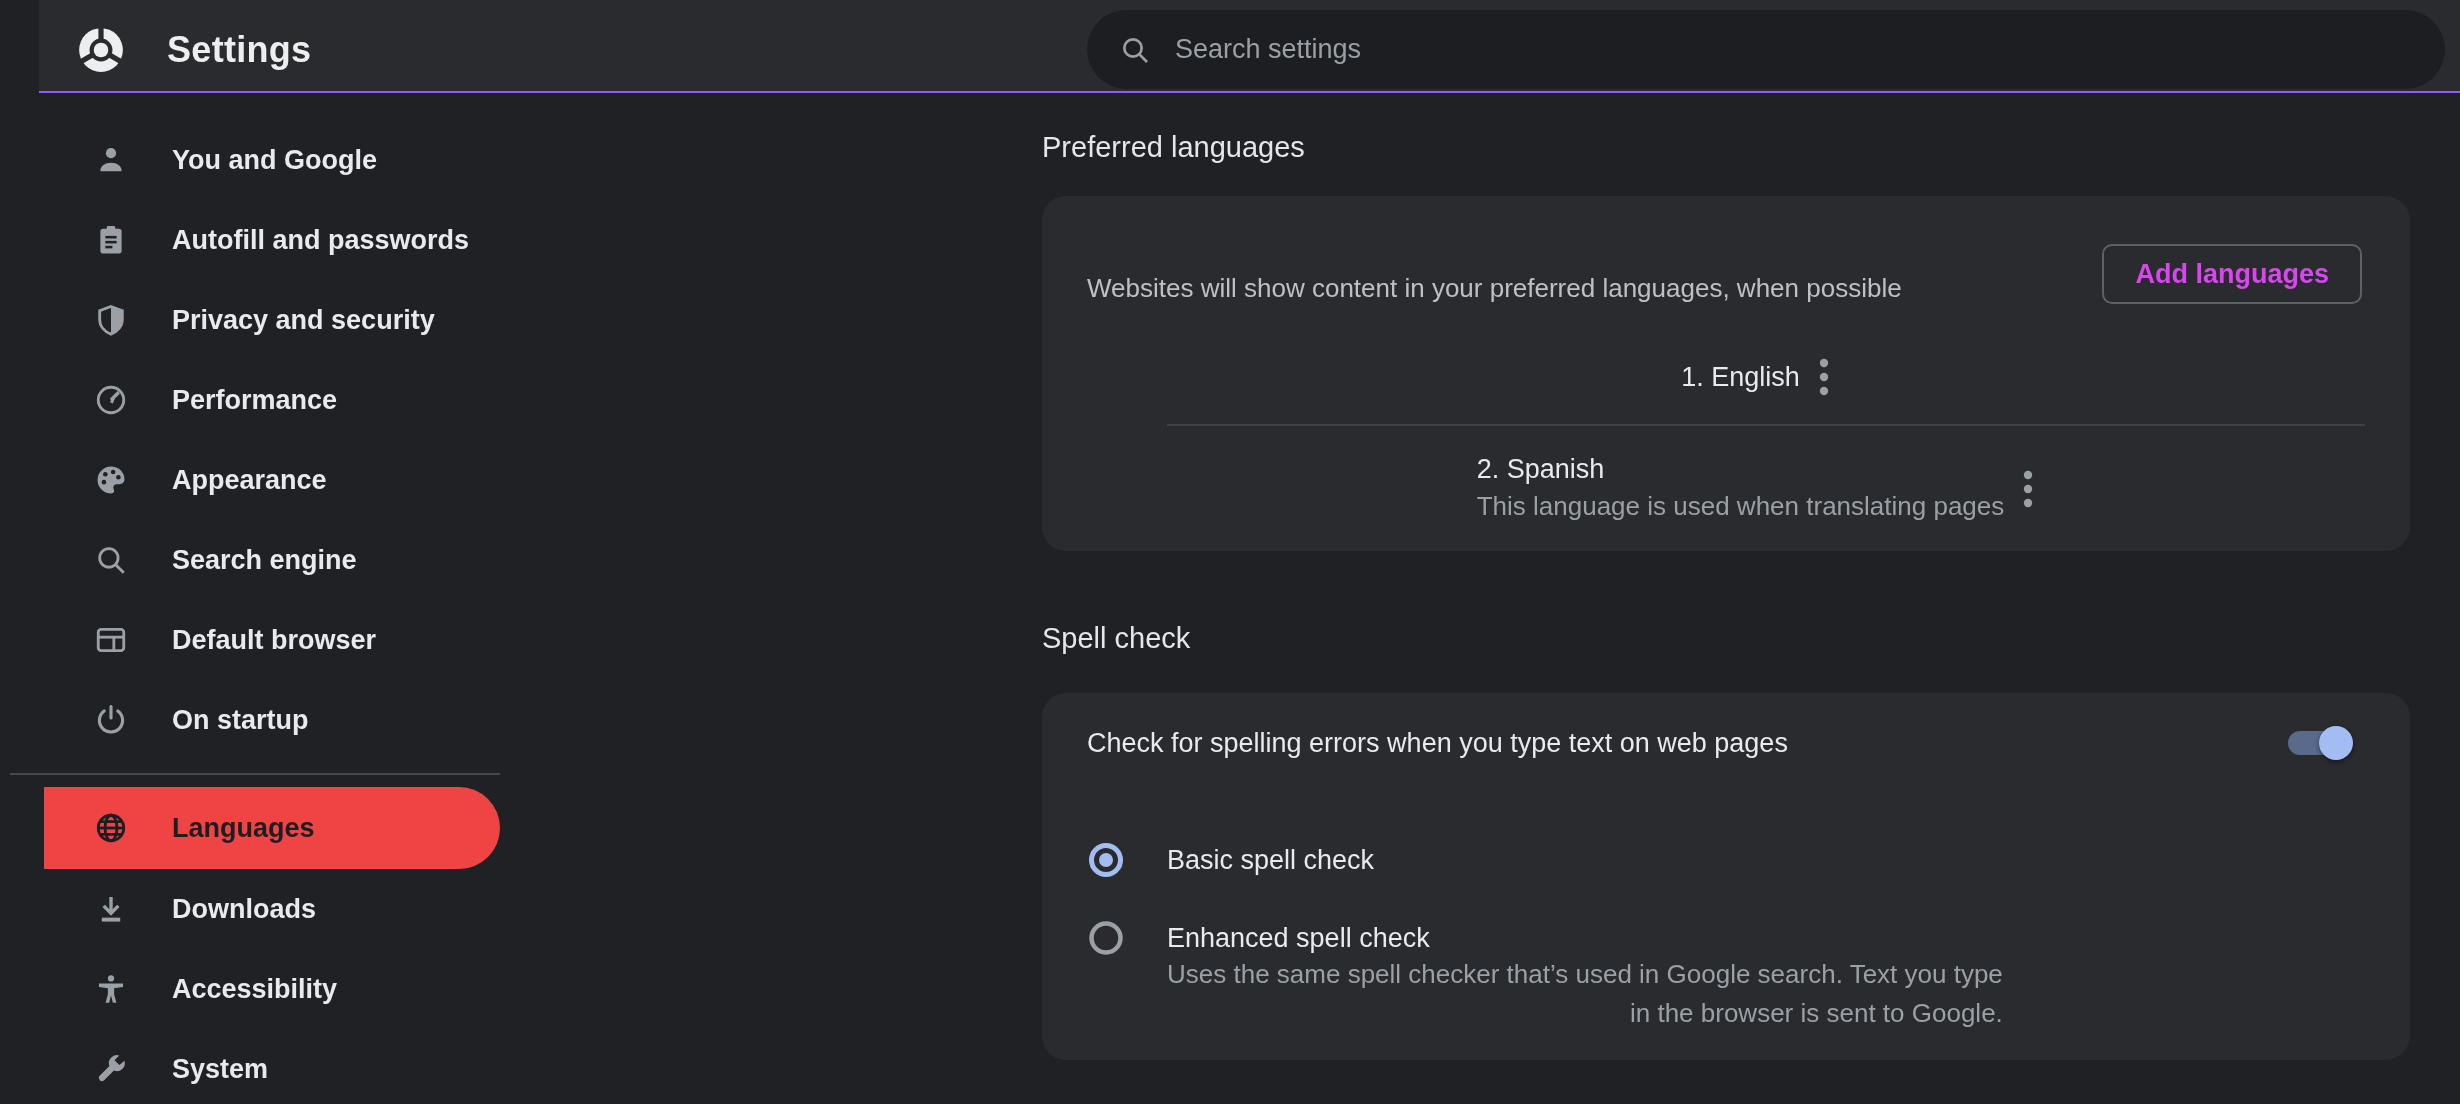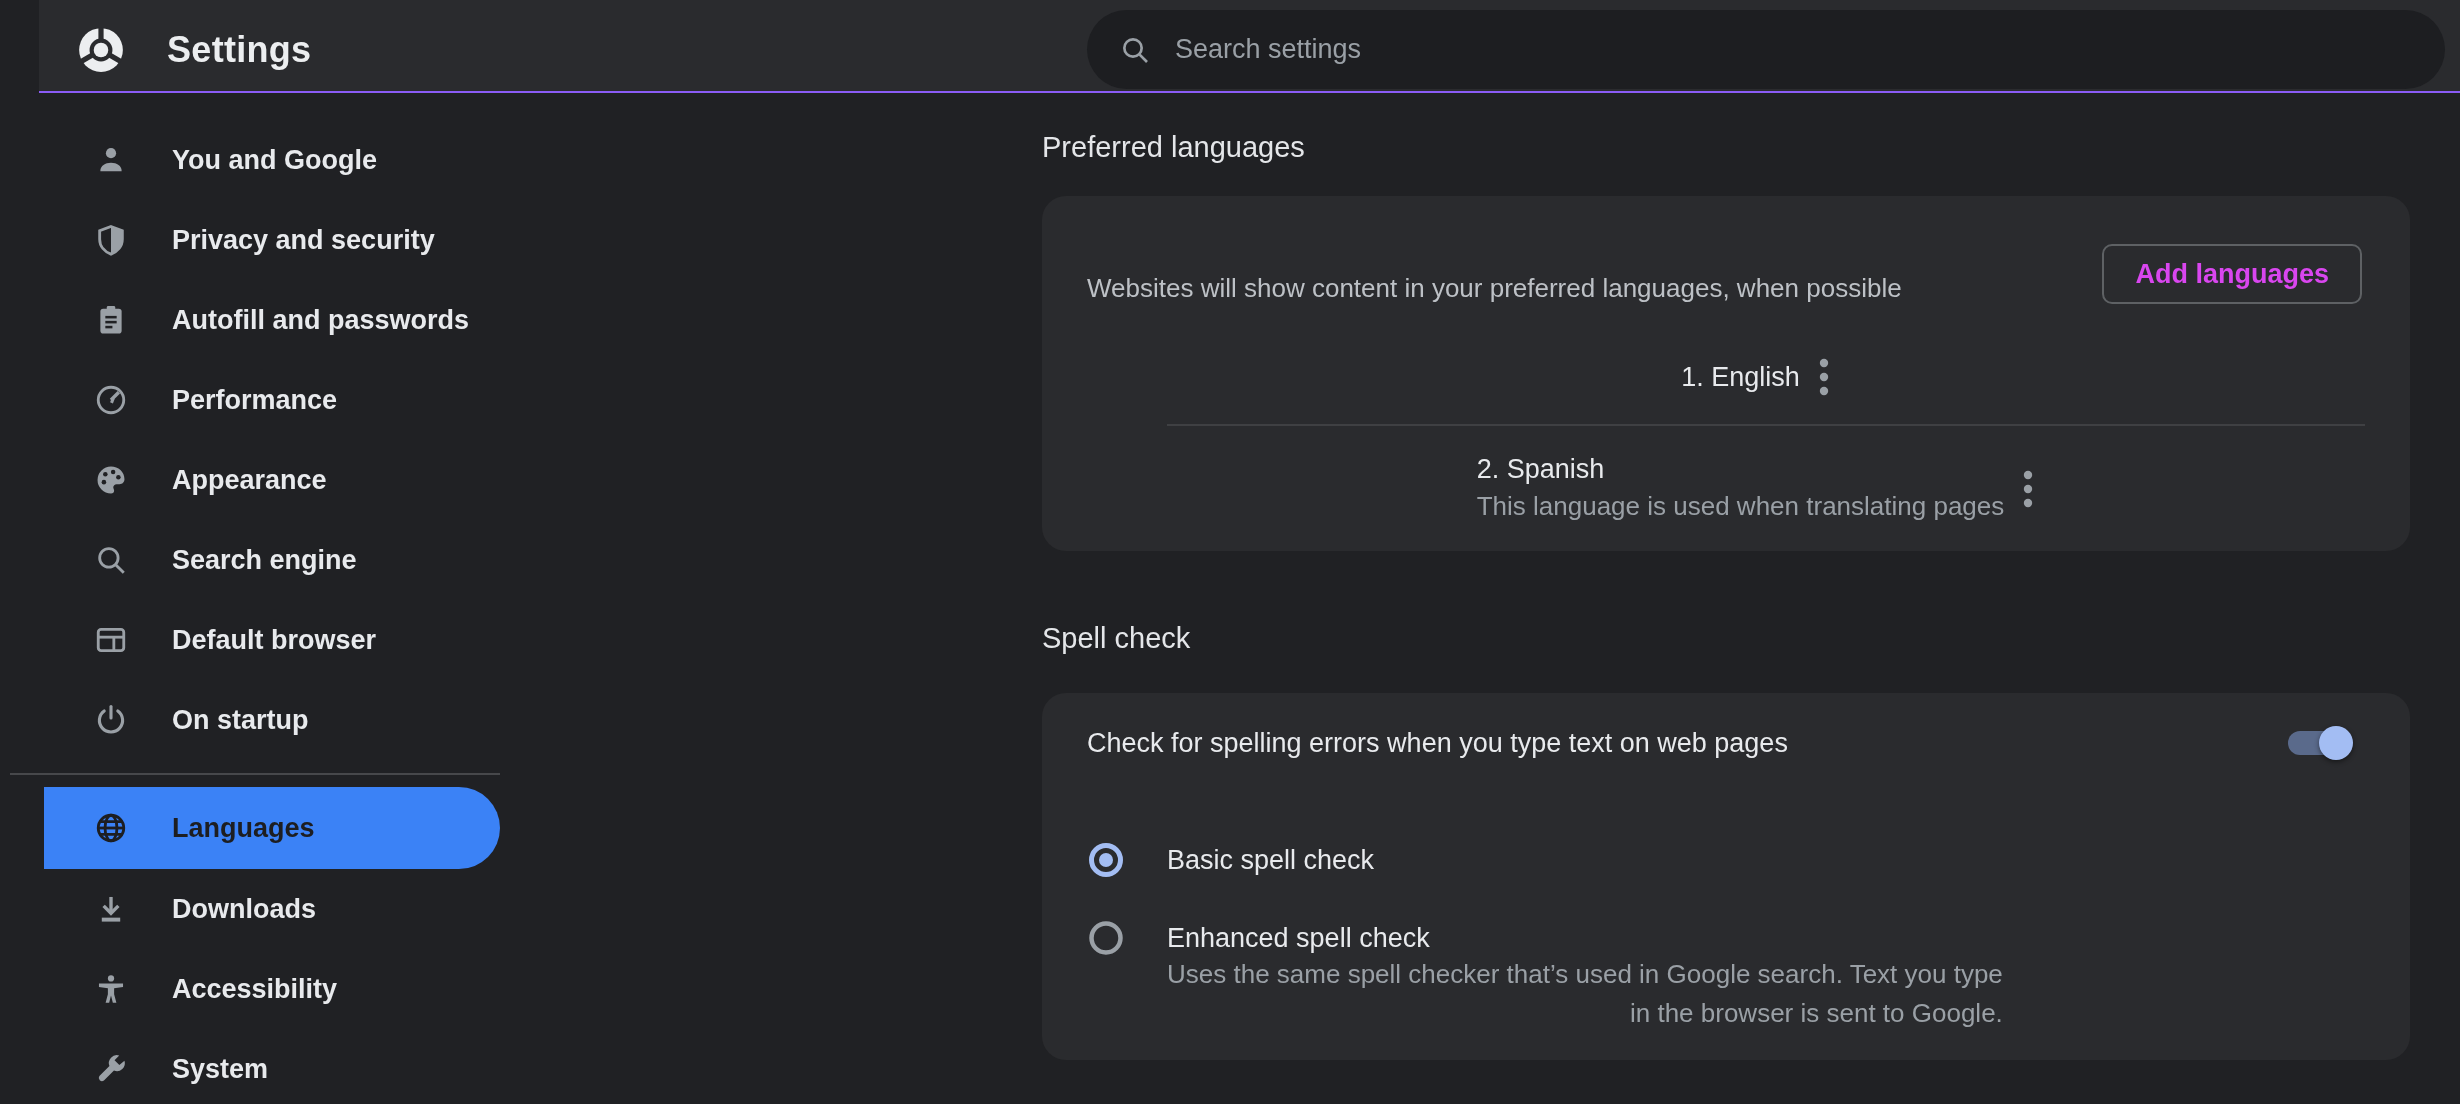--- a/index.html
+++ b/index.html
@@ -47,21 +47,21 @@
   }
   .nav-item {
     height:80px; display:flex; align-items:center;
     padding-left:50px; cursor:pointer;margin-left:44px;
   }
   .nav-icon { width:34px; height:34px; margin-right:44px; flex:none; }
   .nav-label { font-size:27px; font-weight:600; color:#e8eaed; white-space:nowrap; }
   .nav-divider { border:none; border-top:2px solid #47484b; margin:13px 0 12px 10px; }
   .nav-item.selected {
     height:82px; margin-top:2px;
-    background:#3b82f6; border-radius:0 41px 41px 0;
+    background:#ef4444; border-radius:0 41px 41px 0;
   }
   .nav-item.selected .nav-label { color:#1d1e21; }
 
   
   .content { position:absolute; left:1042px; top:101px; width:1368px; }
   .section-heading {
     margin-top:29px; font-size:29px; font-weight:400;
     color:#e4e6e9; line-height:34px;
   }
   .card {
@@ -152,37 +152,37 @@
   <div class="nav-item">
     <svg class="nav-icon" viewBox="0 0 24 24" fill="#9aa0a6">
       <circle cx="12" cy="7.2" r="3.6"></circle>
       <path d="M4.5 19.5c0-3.4 3.4-5.6 7.5-5.6s7.5 2.2 7.5 5.6v.5h-15z"></path>
     </svg>
     <span class="nav-label">You and Google</span>
   </div>
 
   <div class="nav-item">
     <svg class="nav-icon" viewBox="0 0 24 24">
-      <path d="M12 2.5l8 3v6c0 5-3.4 8.8-8 10.5C7.4 20.3 4 16.5 4 11.5v-6z" fill="none" stroke="#9aa0a6" stroke-width="2"></path>
-      <path d="M12 2.5l8 3v6c0 5-3.4 8.8-8 10.5z" fill="#9aa0a6"></path>
-    </svg>
-    <span class="nav-label">Privacy and security</span>
-  </div>
-
-  <div class="nav-item">
-    <svg class="nav-icon" viewBox="0 0 24 24">
       <rect x="4.5" y="4" width="15" height="17.5" rx="2" fill="#9aa0a6"></rect>
       <rect x="9" y="2.2" width="6" height="4" rx="1" fill="#9aa0a6"></rect>
       <g stroke="#202124" stroke-width="1.8">
         <line x1="8" y1="10" x2="16" y2="10"></line>
         <line x1="8" y1="13.5" x2="16" y2="13.5"></line>
         <line x1="8" y1="17" x2="13" y2="17"></line>
       </g>
     </svg>
     <span class="nav-label">Autofill and passwords</span>
+  </div>
+
+  <div class="nav-item">
+    <svg class="nav-icon" viewBox="0 0 24 24">
+      <path d="M12 2.5l8 3v6c0 5-3.4 8.8-8 10.5C7.4 20.3 4 16.5 4 11.5v-6z" fill="none" stroke="#9aa0a6" stroke-width="2"></path>
+      <path d="M12 2.5l8 3v6c0 5-3.4 8.8-8 10.5z" fill="#9aa0a6"></path>
+    </svg>
+    <span class="nav-label">Privacy and security</span>
   </div>
 
   <div class="nav-item">
     <svg class="nav-icon" viewBox="0 0 24 24" fill="none" stroke="#9aa0a6" stroke-width="2">
       <circle cx="12" cy="12" r="9"></circle>
       <path d="M12 12l5.5-5.5" stroke-width="2.4"></path>
       <path d="M12 12l2 .8" stroke-width="3.5"></path>
     </svg>
     <span class="nav-label">Performance</span>
   </div>

